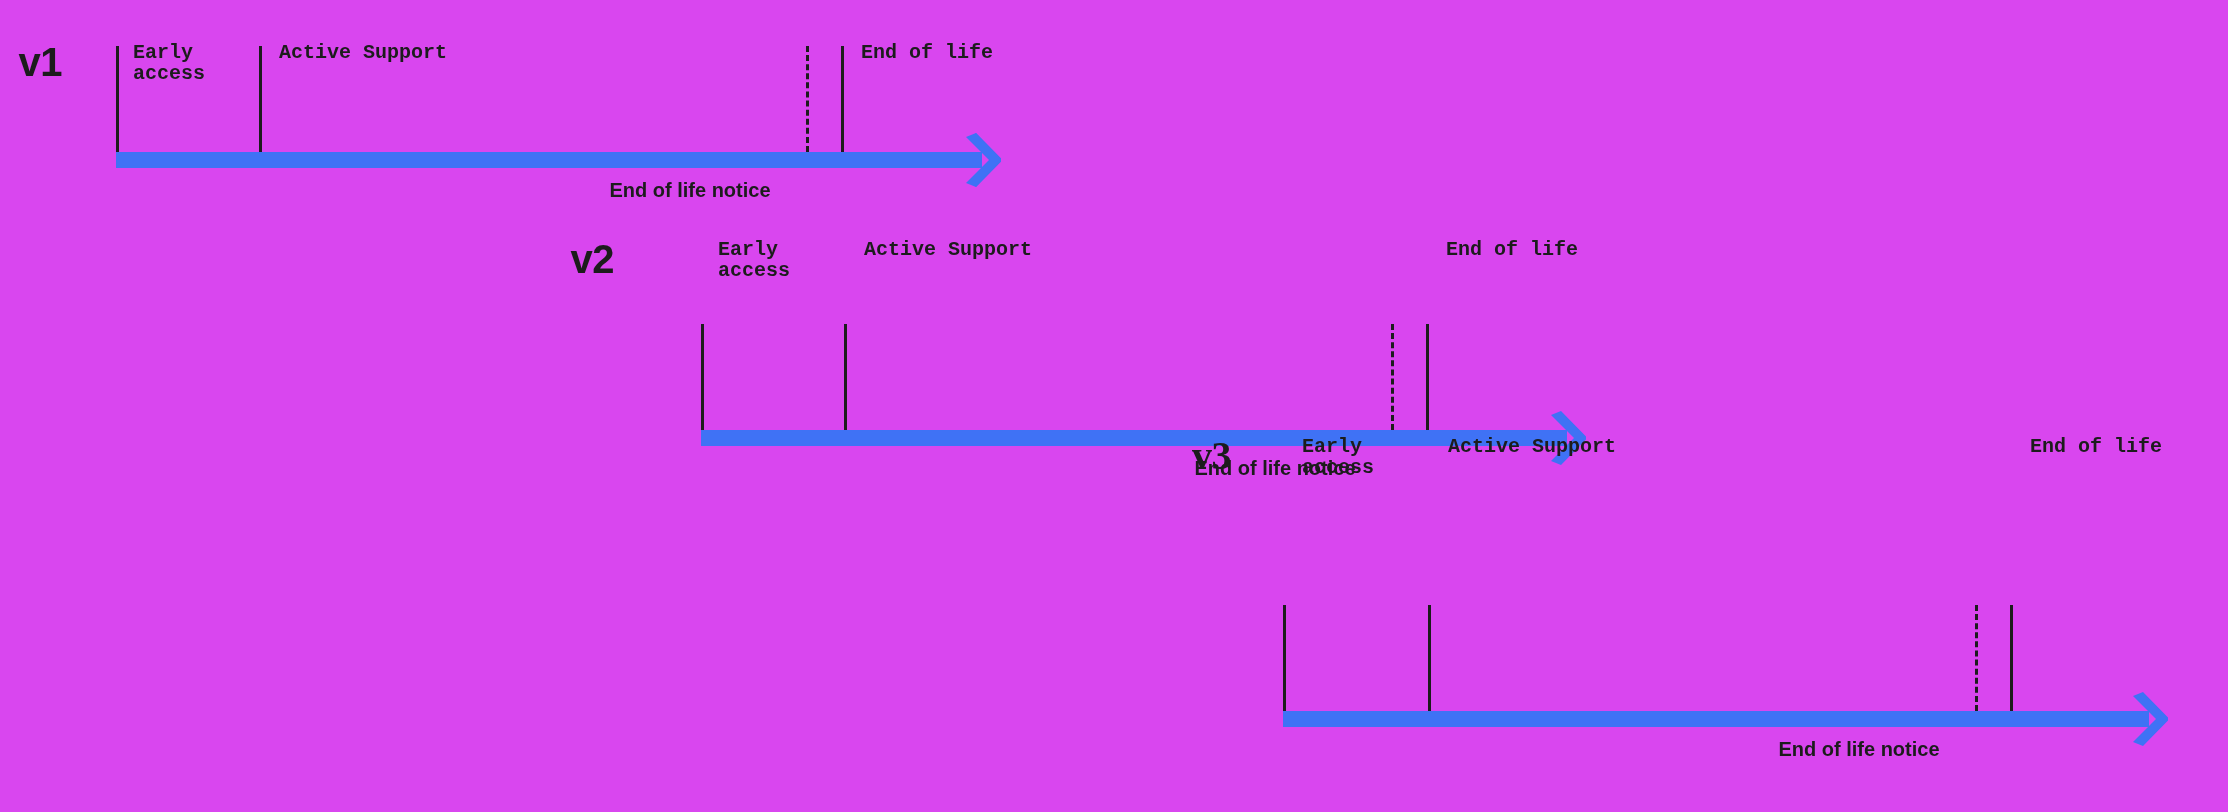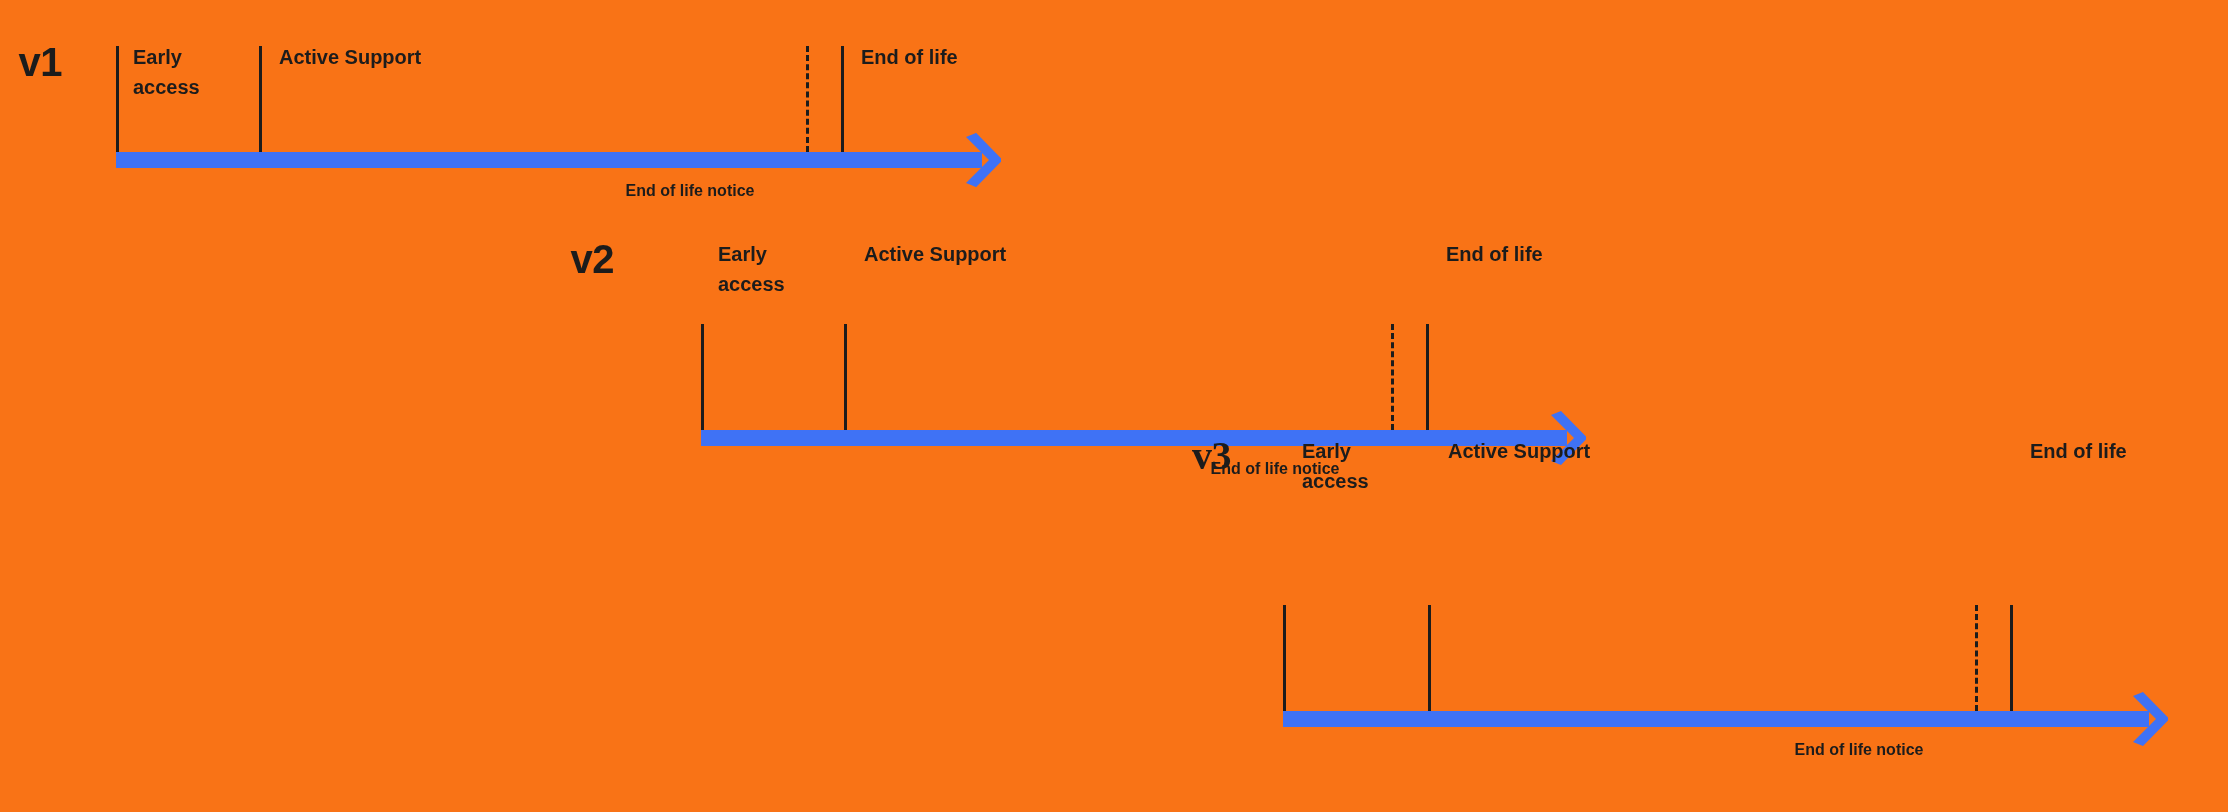--- a/index.html
+++ b/index.html
@@ -10,21 +10,21 @@
   }
   body {
     font-family: "Liberation Sans", sans-serif;
     color: #1c1c1c;
     -webkit-font-smoothing: antialiased;
   }
   #canvas {
     position: relative;
     width: 2228px;
     height: 812px;
-    background: #f97316;
+    background: #d946ef;
     overflow: hidden;
   }
 
   
   .lifecycle-row {
     position: absolute;
     top: 0;
     left: 0;
   }
 
@@ -50,43 +50,44 @@
     width: 0;
     background: none;
     border-left: 3px dashed #1c1c1c;
   }
 
   
   .phase-label {
     position: absolute;
     font-size: 20px;
     font-weight: 700;
-    line-height: 30px;
+    line-height: 21px;
     color: #1c1c1c;
     white-space: pre-line;
+    font-family: Liberation Mono, monospace;
   }
 
   
   .timeline-bar {
     position: absolute;
     height: 16px;
     background: var(--accent, #3f72f5);
   }
   
   .timeline-arrow {
     position: absolute;
     width: 0;
     height: 0;
   }
   .timeline-arrow svg { display: block; }
 
   
   .notice-label {
     position: absolute;
-    font-size: 16px;
+    font-size: 20px;
     font-weight: 700;
     line-height: 23px;
     color: #1c1c1c;
     white-space: nowrap;
     text-align: left;
     transform: translateX(-50%);
   }
 </style>
 </head>
 <body style="background: rgb(255, 255, 255);">

